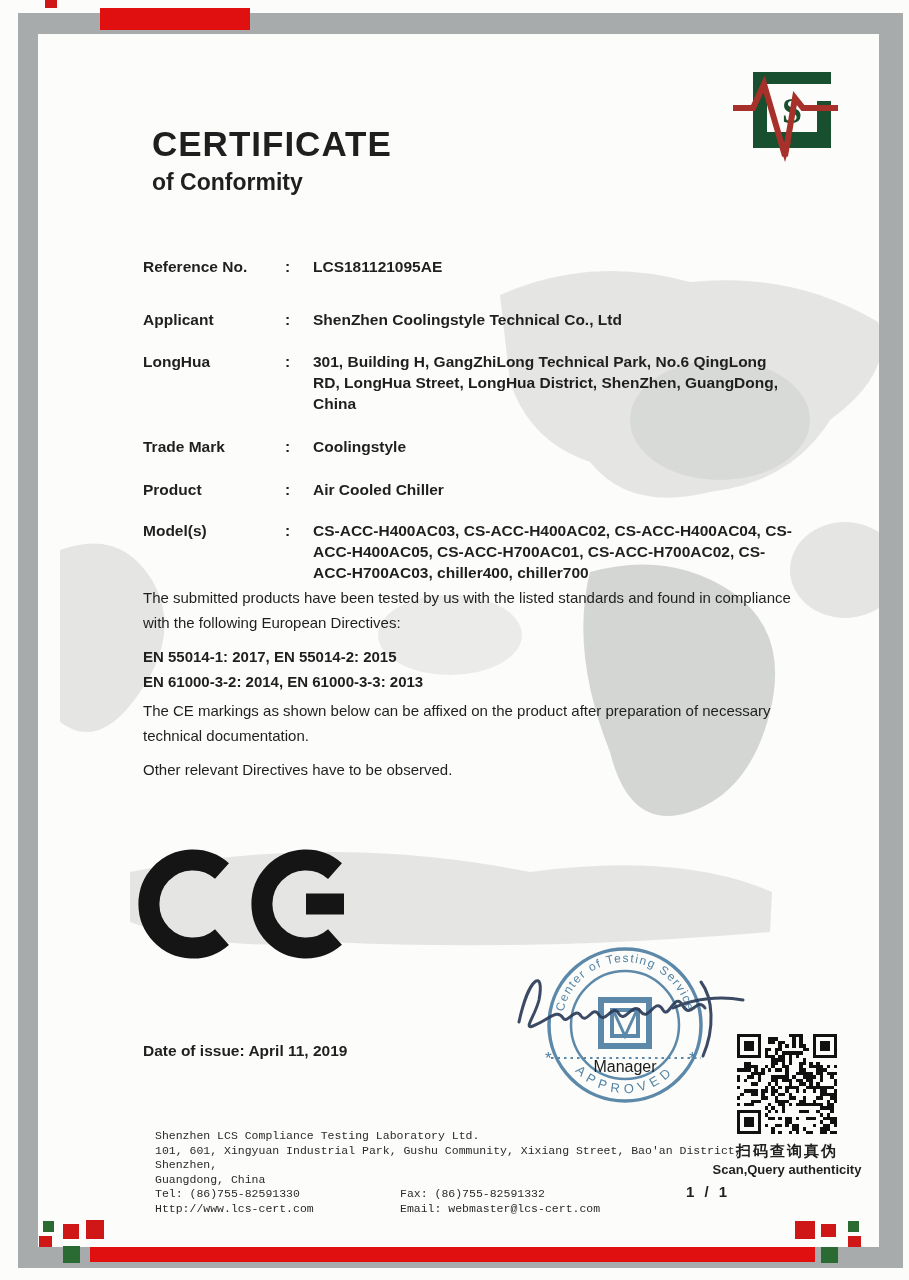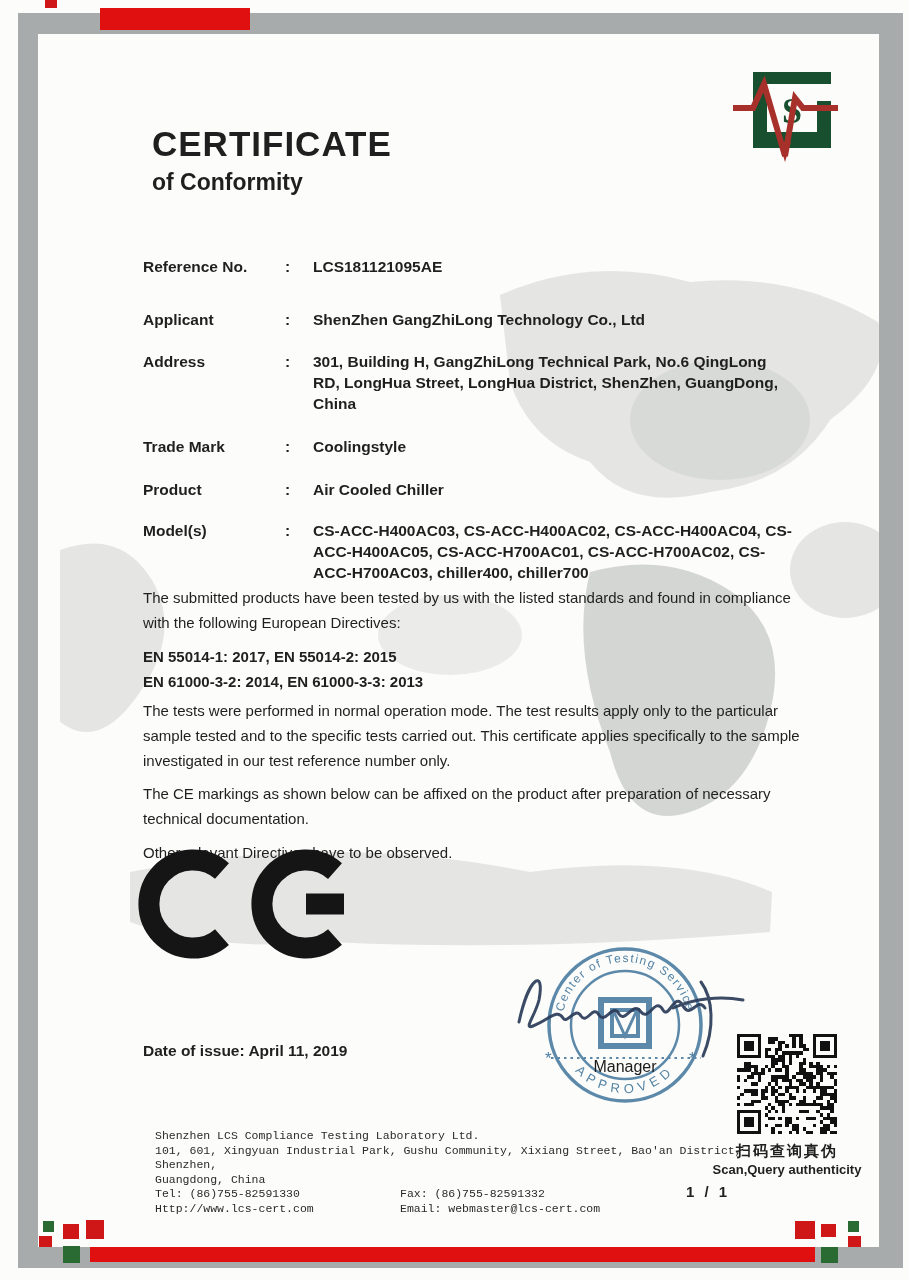--- a/index.html
+++ b/index.html
@@ -107,24 +107,24 @@
   <div class="content">
 
     <div class="f-row mb-ref">
       <span class="f-label">Reference No.</span>
       <span class="f-colon">:</span>
       <span class="f-value">LCS181121095AE</span>
     </div>
     <div class="f-row mb-app">
       <span class="f-label">Applicant</span>
       <span class="f-colon">:</span>
-      <span class="f-value">ShenZhen GangZhiLong Technology Co., Ltd</span>
+      <span class="f-value">ShenZhen Coolingstyle Technical Co., Ltd</span>
     </div>
     <div class="f-row mb-addr">
-      <span class="f-label">Address</span>
+      <span class="f-label">LongHua</span>
       <span class="f-colon">:</span>
       <span class="f-value" style="max-width:482px;">301, Building H, GangZhiLong Technical Park, No.6 QingLong RD, LongHua Street, LongHua District, ShenZhen, GuangDong, China</span>
     </div>
     <div class="f-row mb-tm">
       <span class="f-label">Trade Mark</span>
       <span class="f-colon">:</span>
       <span class="f-value">Coolingstyle</span>
     </div>
     <div class="f-row mb-prod">
       <span class="f-label">Product</span>
@@ -135,21 +135,20 @@
       <span class="f-label">Model(s)</span>
       <span class="f-colon">:</span>
       <span class="f-value" style="max-width:482px;">CS-ACC-H400AC03, CS-ACC-H400AC02, CS-ACC-H400AC04, CS-ACC-H400AC05, CS-ACC-H700AC01, CS-ACC-H700AC02, CS-ACC-H700AC03, chiller400, chiller700</span>
     </div>
 
     <p class="para p-intro">The submitted products have been tested by us with the listed standards and found in compliance with the following European Directives:</p>
     <div class="p-std">
       <p class="para bold">EN 55014-1: 2017, EN 55014-2: 2015</p>
       <p class="para bold">EN 61000-3-2: 2014, EN 61000-3-3: 2013</p>
     </div>
-    <p class="para p-tests">The tests were performed in normal operation mode. The test results apply only to the particular sample tested and to the specific tests carried out. This certificate applies specifically to the sample investigated in our test reference number only.</p>
     <p class="para p-ce">The CE markings as shown below can be affixed on the product after preparation of necessary technical documentation.</p>
     <p class="para">Other relevant Directives have to be observed.</p>
   </div>
 
   <svg class="abs" style="left:136px;top:848px;" width="235" height="112" viewBox="0 0 235 112">
     <g stroke="#151515" stroke-width="21" fill="none">
       <path d="M 86 23 A 44 44 0 1 0 86 89"></path>
       <path d="M 199 23 A 44 44 0 1 0 199 89"></path>
       <line x1="170" y1="56" x2="208" y2="56"></line>
     </g>

